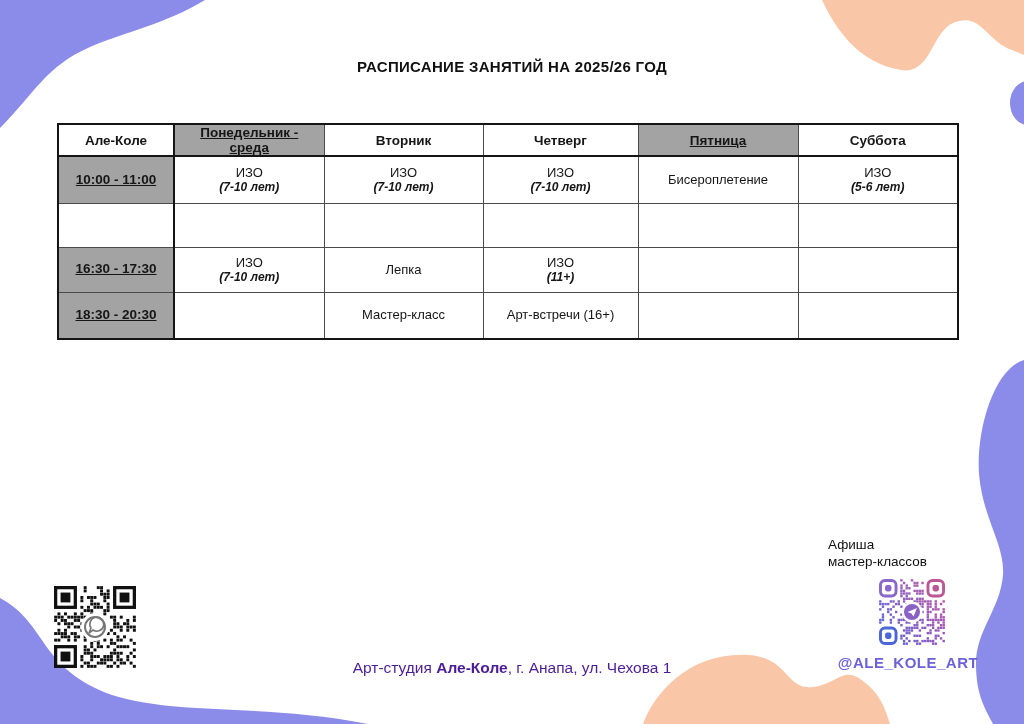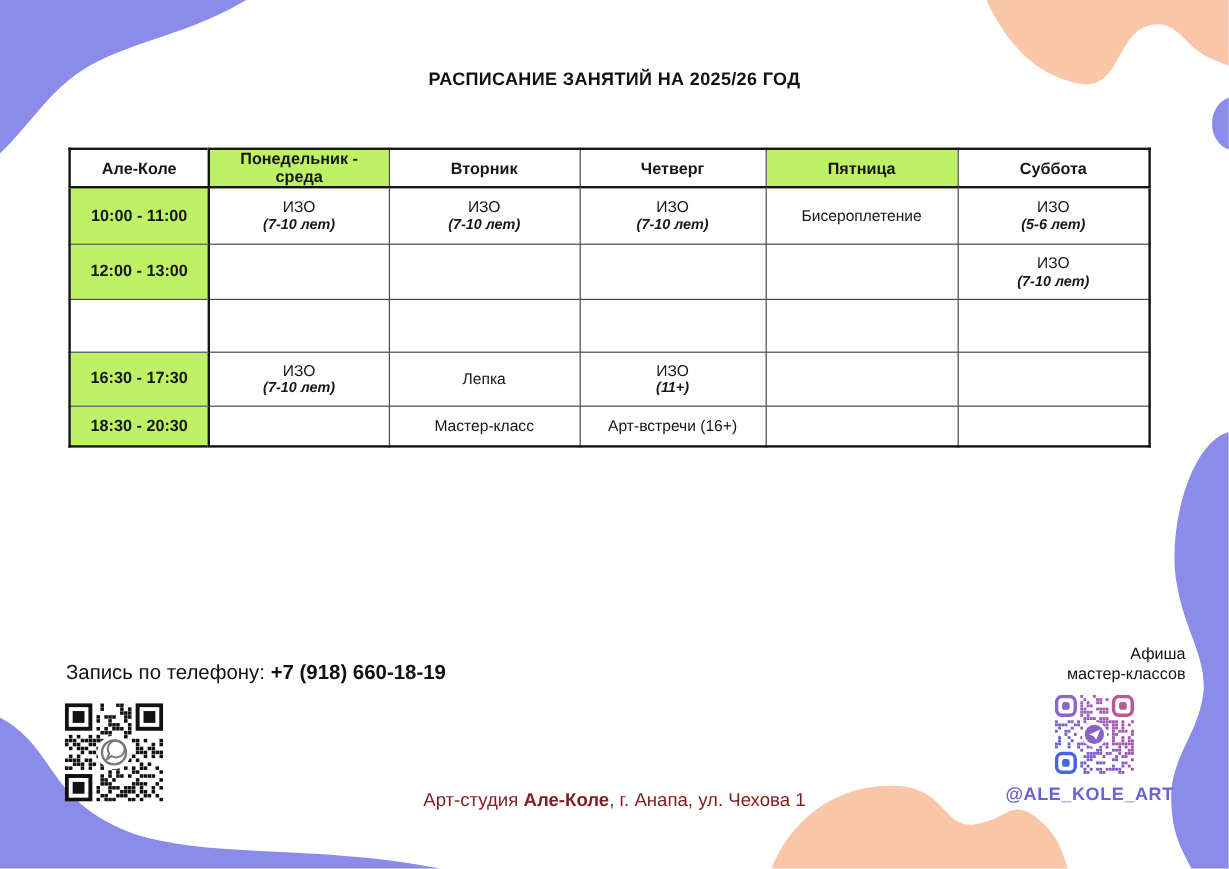--- a/index.html
+++ b/index.html
@@ -11,32 +11,32 @@
     font-size:15px;font-weight:800;letter-spacing:.3px;color:#111;}
   table.sched{position:absolute;left:57px;top:123px;width:900px;border-collapse:collapse;
     table-layout:fixed;border:2.5px solid #151515;background:#fff;}
   table.sched th,table.sched td{border:1px solid #4a4a4a;text-align:center;vertical-align:middle;
     padding:0 4px;color:#161616;overflow:hidden;}
   table.sched thead th{border-bottom:2.5px solid #151515;font-size:13.5px;font-weight:700;height:27px;}
   table.sched .c0{border-right:2.5px solid #151515;}
   table.sched tr.thick-top td{border-top:2.5px solid #151515;}
   table.sched td{font-size:13px;line-height:1.2;}
   table.sched td.time{font-size:13.5px;font-weight:700;}
-  .hl{background:#bef264;}
+  .hl{background:#a3a3a3;text-decoration:underline;}
   .cell-sub{font-style:italic;font-size:12px;font-weight:bold;}
   .phone{position:absolute;left:55px;top:551px;font-size:17px;color:#111;}
   .phone .num{font-weight:700;}
   #qr-wa{position:absolute;left:54px;top:586px;}
-  .poster-title{position:absolute;left:828px;top:536px;width:160px;text-align:right;
+  .poster-title{position:absolute;left:828px;top:536px;width:160px;text-align:left;
     font-size:13.5px;line-height:17px;color:#111;}
   #qr-tg{position:absolute;left:879px;top:579px;}
   .handle{position:absolute;left:828px;top:654px;width:160px;text-align:center;
     font-size:15px;font-weight:700;letter-spacing:.5px;color:#6b62d8;}
   .address{position:absolute;left:0;top:659px;width:1024px;text-align:center;
-    font-size:15.5px;color:#7f1d1d;}
+    font-size:15.5px;color:#4c1d95;}
   .address b{font-weight:800;}
 </style>
 </head>
 <body>
 
 <div class="page">
 
   <svg class="blobs" width="1024" height="724" viewBox="0 0 1024 724">
     <path fill="#8b8bea" d="M0,0 L205,0 C165,24 128,31 90,47 C46,66 34,94 0,128 Z"></path>
     <path fill="#f9c7a7" d="M822,0 C835,28 858,63 901,70 C931,75 931,33 953,23 C981,11 986,41 1012,50 C1016,52 1020,53 1024,55 L1024,0 Z"></path>
@@ -85,39 +85,20 @@
               <div class="cell-sub">(7-10 лет)</div>
             </td>
             <td>
               <div>Бисероплетение</div>
             </td>
             <td>
               <div>ИЗО</div>
               <div class="cell-sub">(5-6 лет)</div>
             </td>
           </tr>
-          <tr style="height: 46px;">
-            <td class="time c0 hl">12:00 - 13:00</td>
-            <td>
-              <div></div>
-            </td>
-            <td>
-              <div></div>
-            </td>
-            <td>
-              <div></div>
-            </td>
-            <td>
-              <div></div>
-            </td>
-            <td>
-              <div>ИЗО</div>
-              <div class="cell-sub">(7-10 лет)</div>
-            </td>
-          </tr>
           <tr style="height: 44px;">
             <td class="time c0 "></td>
             <td>
               <div></div>
             </td>
             <td>
               <div></div>
             </td>
             <td>
               <div></div>
@@ -142,44 +123,41 @@
               <div>ИЗО</div>
               <div class="cell-sub">(11+)</div>
             </td>
             <td>
               <div></div>
             </td>
             <td>
               <div></div>
             </td>
           </tr>
-          <tr style="height: 34px;">
+          <tr style="height: 47px;">
             <td class="time c0 hl">18:30 - 20:30</td>
             <td>
               <div></div>
             </td>
             <td>
               <div>Мастер-класс</div>
             </td>
             <td>
               <div>Арт-встречи (16+)</div>
             </td>
             <td>
               <div></div>
             </td>
             <td>
               <div></div>
             </td>
           </tr>
         </tbody>
     </table>
 
-    <div class="phone">
-      <span>Запись по телефону: </span><span class="num">+7 (918) 660-18-19</span>
-    </div>
 
     <svg id="qr-wa" width="82" height="82" viewBox="0 0 82 82">
         <rect x="29.68" y="0.16" width="2.95" height="2.95" fill="#111"></rect>
         <rect x="42.80" y="0.16" width="2.95" height="2.95" fill="#111"></rect>
         <rect x="46.08" y="0.16" width="2.95" height="2.95" fill="#111"></rect>
         <rect x="29.68" y="3.44" width="2.95" height="2.95" fill="#111"></rect>
         <rect x="46.08" y="3.44" width="2.95" height="2.95" fill="#111"></rect>
         <rect x="52.64" y="3.44" width="2.95" height="2.95" fill="#111"></rect>
         <rect x="46.08" y="6.72" width="2.95" height="2.95" fill="#111"></rect>
         <rect x="49.36" y="6.72" width="2.95" height="2.95" fill="#111"></rect>

